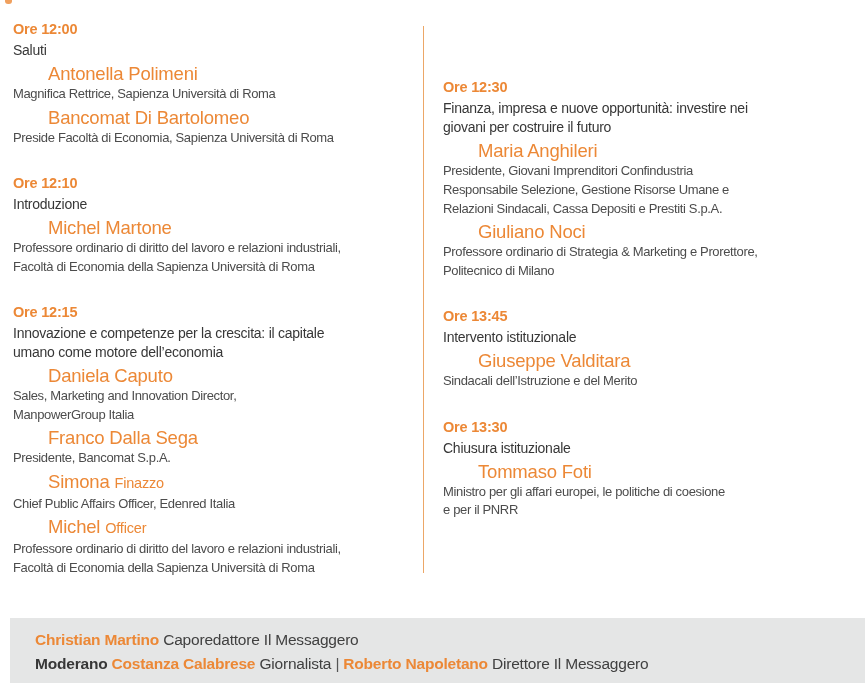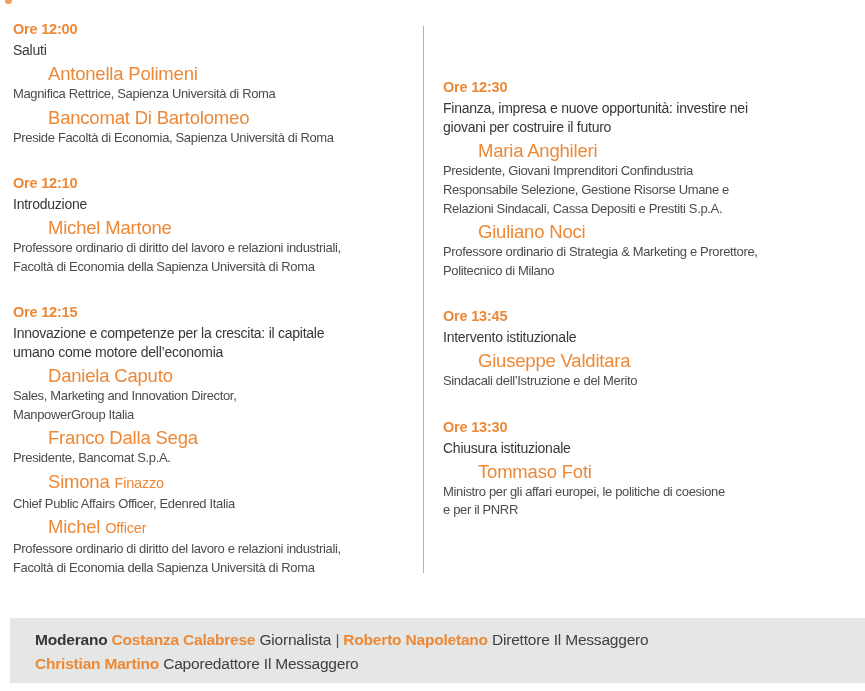--- a/index.html
+++ b/index.html
@@ -159,16 +159,16 @@
           <div class="time">Ore 13:30</div>
           <div class="session-title">Chiusura istituzionale</div>
           <div class="speaker-name"><span>Tommaso Foti</span></div>
           <div class="speaker-role">Ministro per gli affari europei, le politiche di coesione
 e per il PNRR</div>
         </div>
       </div>
   </div>
 
   <div class="footer" id="footer">
+      <div class="footer-line"><span class="seg-name">Christian Martino</span> <span class="seg-role">Caporedattore Il Messaggero</span></div>
       <div class="footer-line"><span class="seg-label">Moderano</span> <span class="seg-name">Costanza Calabrese</span> <span class="seg-role">Giornalista</span> <span class="seg-sep">|</span> <span class="seg-name">Roberto Napoletano</span> <span class="seg-role">Direttore Il Messaggero</span></div>
-      <div class="footer-line"><span class="seg-name">Christian Martino</span> <span class="seg-role">Caporedattore Il Messaggero</span></div>
     </div>
 </div>
 
 </body></html>

